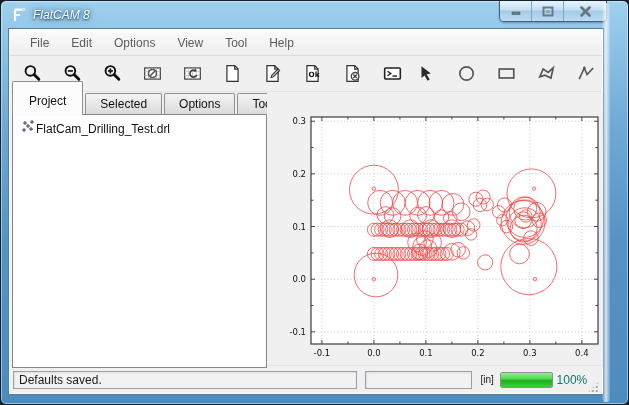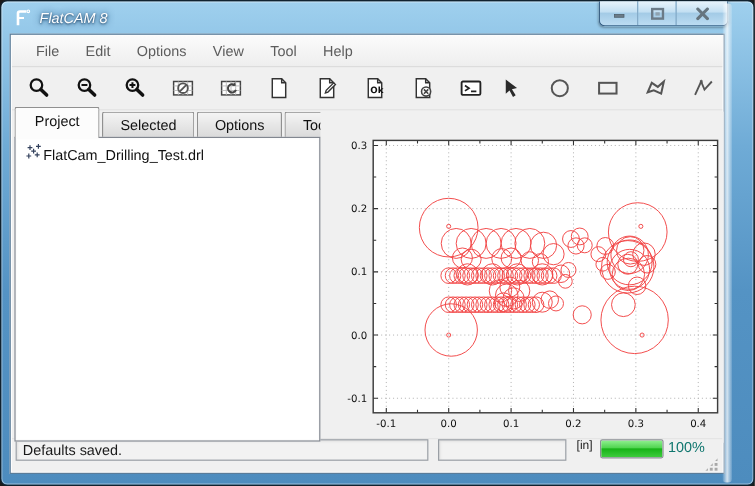--- a/index.html
+++ b/index.html
@@ -19,28 +19,28 @@
   .menu-item{color:#5c5c5c;font-size:12px;padding:3px 10px;}
   .toolbar{position:absolute;left:1px;right:1px;top:27px;height:35px;display:flex;align-items:center;border-bottom:1px solid #e3e3e3;}
   .tb-handle{width:6px;height:26px;margin:0 4px 0 6px;background-image:radial-gradient(circle,#9a9a9a 34%,transparent 36%);background-size:3px 3px;}
   .tb-group{display:flex;align-items:center;gap:16px;}
   .tb-btn{width:24px;height:24px;display:flex;align-items:center;justify-content:center;border-radius:3px;}
   .tb-btn svg{display:block;}
   .tb-spacer{width:20px;}
   
   .tabbar{position:absolute;left:3px;top:64px;height:22px;display:flex;align-items:flex-end;gap:2px;}
   .tab{font-size:12px;color:#111;padding:3px 14px 4px 14px;background:linear-gradient(#f4f4f4,#d9d9d9);border:1px solid #909090;border-bottom:none;border-radius:2px 2px 0 0;height:14px;}
-  .tab.active{background:#fcfcfc;padding:4px 16px 6px 16px;height:15px;position:relative;z-index:3;}
+  .tab.active{background:#fcfcfc;padding:12px 16px 6px 16px;height:15px;position:relative;z-index:3;}
   
   .tree{position:absolute;left:3px;top:85px;width:253px;height:252px;background:#fff;border:1px solid #828790;box-shadow:inset 0 0 0 1px #fcfcfc;z-index:2;}
   .tree-item{display:flex;align-items:center;padding:5px 4px 2px 8px;font-size:12px;color:#111;}
   
   .figure{position:absolute;left:258px;top:64px;width:339px;height:276px;background:#f0f0f0;}
   
-  .statusbar{position:absolute;left:1px;right:1px;bottom:1px;height:28px;background:#f0f0f0;display:flex;padding:0 3px;box-sizing:border-box;border-top:1px solid #e5e5e5;}
+  .statusbar{position:absolute;left:1px;right:1px;bottom:1px;height:28px;background:#f0f0f0;display:flex;align-items:center;padding:0 3px;box-sizing:border-box;border-top:1px solid #e5e5e5;}
   .sunken{border:1px solid #9a9fa5;box-shadow:inset 1px 1px 2px rgba(0,0,0,.08);background:#f2f2f2;height:18px;display:flex;align-items:center;font-size:12px;color:#1a1a1a;padding:0 5px;box-sizing:border-box;}
   .status-msg{width:352px;margin-right:8px;}
   .status-aux{width:110px;margin-right:6px;}
   .units{font-size:10px;color:#1a1a1a;margin:0 6px 0 2px;}
   .progress{width:54px;height:16px;border:1px solid #8a8f94;background:#e6e6e6;box-sizing:border-box;position:relative;overflow:hidden;border-radius:2px;}
   .progress .fill{position:absolute;inset:0;background:linear-gradient(180deg,#8ff08f 0%,#4fd44f 45%,#17b317 50%,#3ecc3e 100%);}
   .progress-label{font-size:12px;color:#0f766e;margin-left:4px;}
   .grip{margin-left:auto;width:12px;height:12px;align-self:flex-end;background-image:radial-gradient(circle,#a8a8a8 40%,transparent 44%);background-size:4px 4px;background-position:bottom right;clip-path:polygon(100% 0,100% 100%,0 100%);}
   text{font-family:"DejaVu Sans",sans-serif;}
 </style>

